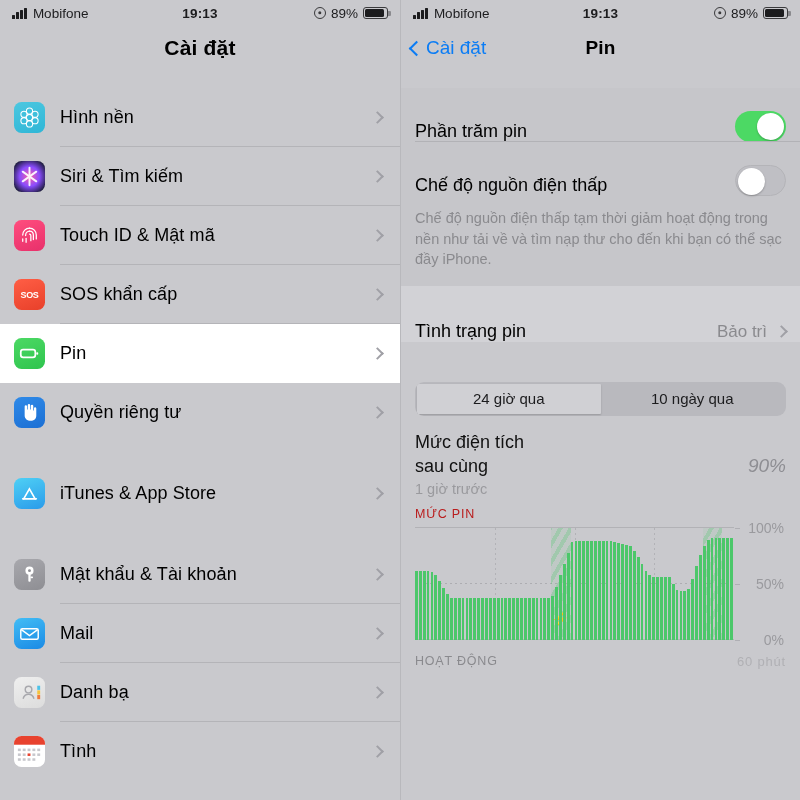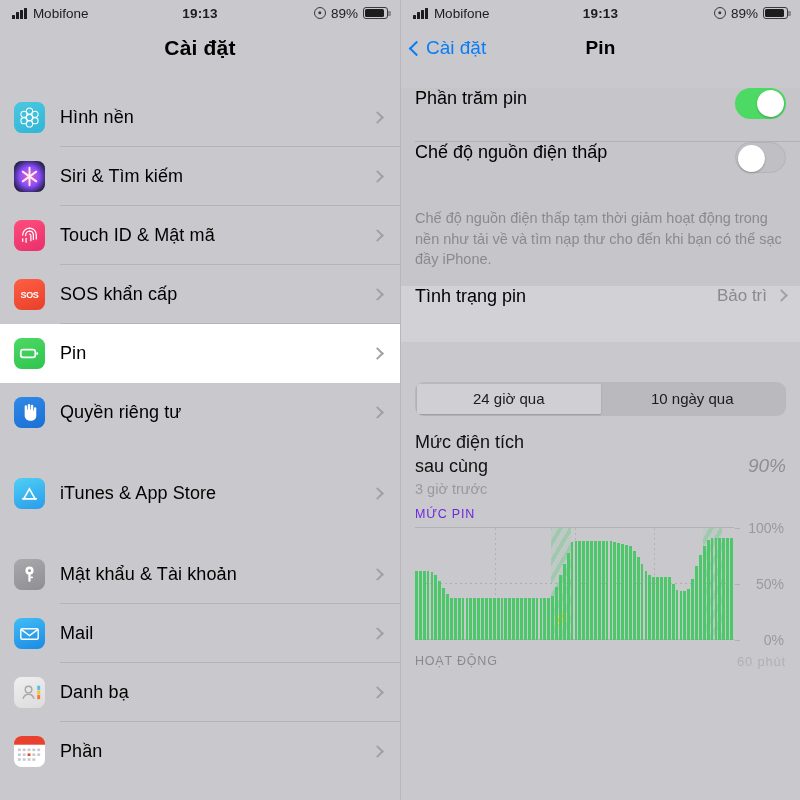--- a/index.html
+++ b/index.html
@@ -79,21 +79,21 @@
   .ic-mail { background: linear-gradient(160deg,#42bdf5,#1a8ae5); }
   .ic-contacts { background: linear-gradient(160deg,#efefef,#dcdcdc); }
   .ic-calendar { background: #ffffff; }
 
   .glyph { width: 100%; height: 100%; display:block; }
   .sos-text { color:#fff; font-size: 9px; font-weight: 700; letter-spacing:-.3px; }
 
   
   .grp { background: #c6c6ca; }
   .r-row {
-    display:flex; align-items:flex-start; justify-content:space-between;
+    display:flex; align-items:flex-end; justify-content:space-between;
     height: 54px; padding: 0 14px; position:relative; cursor:pointer;
   }
   .r-row .sep { position:absolute; left: 14px; right:0; bottom:0; height:1px; background:#b2b2b6; }
   .r-label { font-size: 18px; color:#000; }
   .r-value { font-size: 17px; color:#8a8a8e; margin-right: 4px; }
   .r-right { display:flex; align-items:center; gap:6px; }
 
   .toggle { width: 51px; height: 31px; border-radius: 16px; position: relative; flex:0 0 auto; }
   .toggle.on { background: #4cd964; }
   .toggle.off { background: #bfbfc4; border:1px solid #b4b4b8; }
@@ -120,21 +120,21 @@
   }
   .seg.active { background: #d0d0d4; box-shadow: 0 1px 2px rgba(0,0,0,.18); }
 
   .lastcharge { padding: 14px 14px 0 14px; display:flex; }
   .lc-left { flex:1; }
   .lc-title { font-size: 18px; color:#111; line-height: 1.35; max-width: 190px; }
   .lc-sub { font-size: 14.5px; color: #9a9a9e; margin-top: 3px; }
   .lc-val { font-size: 19px; color:#8e8e93; align-self: flex-end; padding-bottom: 20px; font-style: italic; }
 
   .chart-block { padding: 10px 14px 0 14px; }
-  .chart-head { font-size: 12.5px; letter-spacing: .8px; color:#6d28d9; margin-bottom: 7px; }
+  .chart-head { font-size: 12.5px; letter-spacing: .8px; color:#b91c1c; margin-bottom: 7px; }
   .chart {
     position: relative; height: 112px; padding-right: 52px;
   }
   .plot { position:relative; width: 100%; height: 100%; }
   .gridline { position:absolute; left:0; right:0; height:1px; background: rgba(150,150,155,.45); }
   .gridline.dotted { background: repeating-linear-gradient(to right, rgba(150,150,155,.55) 0 2px, transparent 2px 5px); }
   .vgrid { position:absolute; top:0; bottom:0; width:1px; background: repeating-linear-gradient(to bottom, rgba(150,150,155,.45) 0 2px, transparent 2px 5px); }
   .bars { position:absolute; left:0; right:0; bottom:0; top:0; display:flex; align-items:flex-end; gap:0; }
   .bar { flex:1; background: #4cc76a; margin-right: 1.1px; }
   .charge-band {
@@ -348,21 +348,21 @@
               <rect x="19" y="18" width="3" height="2.6"></rect>
                 <rect x="24" y="18" width="3" height="2.6"></rect>
               <rect x="4" y="23" width="3" height="2.6"></rect>
                 <rect x="9" y="23" width="3" height="2.6"></rect>
               <rect x="14" y="23" width="3" height="2.6"></rect>
                 <rect x="19" y="23" width="3" height="2.6"></rect>
             </g>
             <rect x="14" y="18" width="3" height="2.6" fill="#e8422e"></rect>
           </svg>
         </span>
-        <span class="row-label">Phần</span>
+        <span class="row-label">Tình</span>
         <span class="chev"></span>
       </div>
     </div>
   </div>
 
   <div class="panel panel-right">
 
     <div class="statusbar">
       <div class="sb-left">
         <span class="signal">
@@ -426,21 +426,21 @@
       <div class="segmented">
         <div class="seg active">24 giờ qua</div>
         <div class="seg">10 ngày qua</div>
       </div>
     </div>
 
     <div class="lastcharge">
       <div class="lc-left">
         <div class="lc-title">Mức điện tích</div>
         <div class="lc-title">sau cùng</div>
-        <div class="lc-sub">3 giờ trước</div>
+        <div class="lc-sub">1 giờ trước</div>
       </div>
       <div class="lc-val">90%</div>
     </div>
 
     <div class="chart-block">
       <div class="chart-head">MỨC PIN</div>
       <div class="chart">
         <div class="plot" id="plot">
             <div class="gridline" style="bottom: 100%;"></div>
             <div class="gridline dotted" style="bottom: 50%;"></div>

